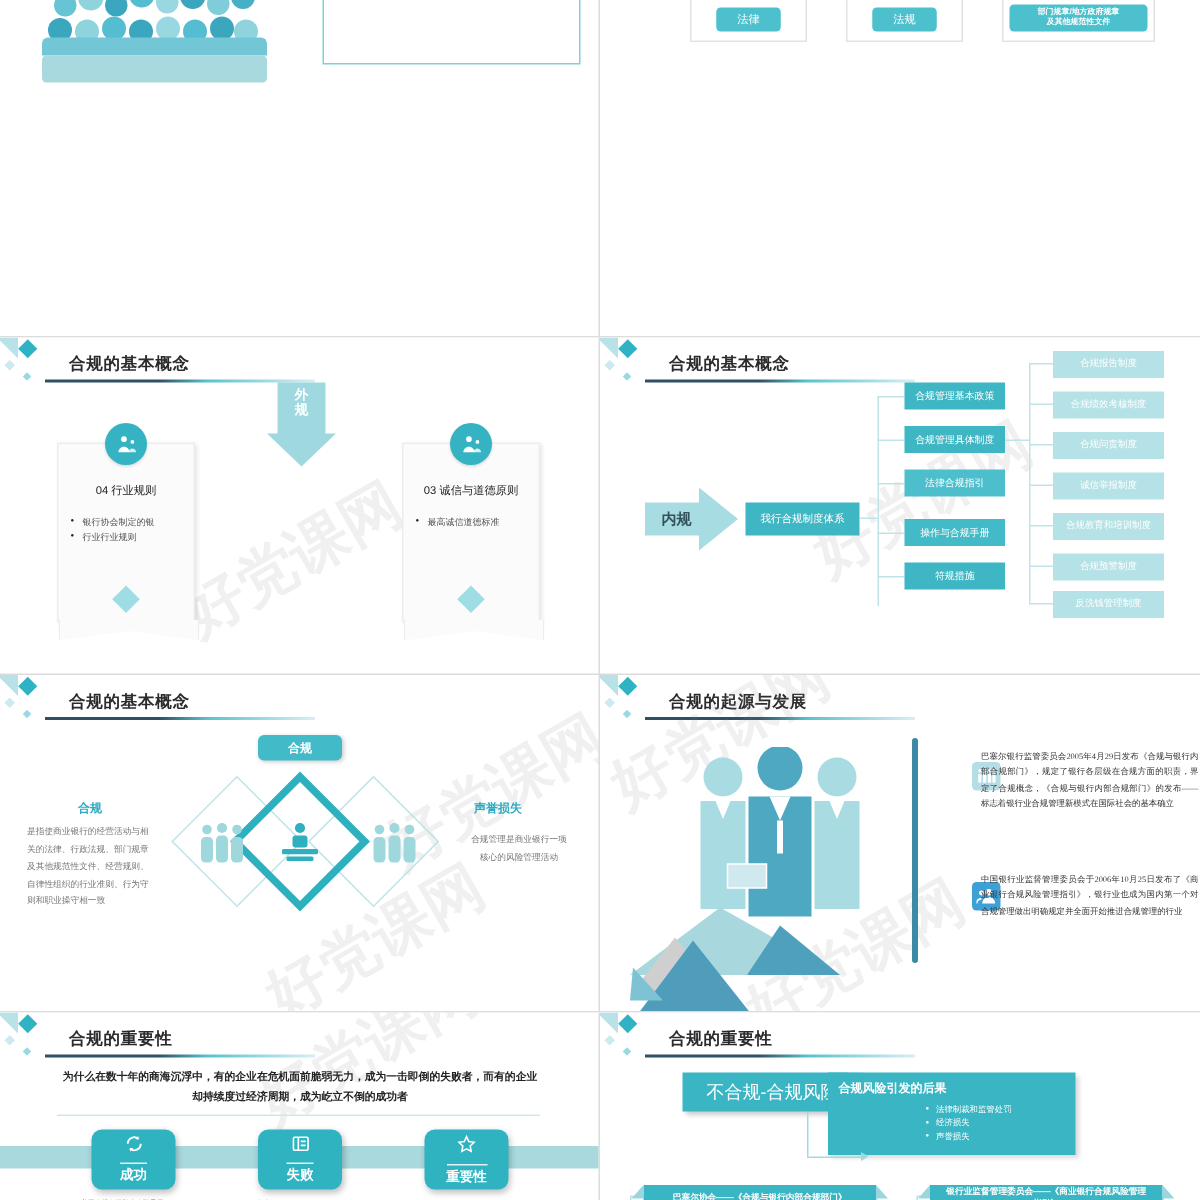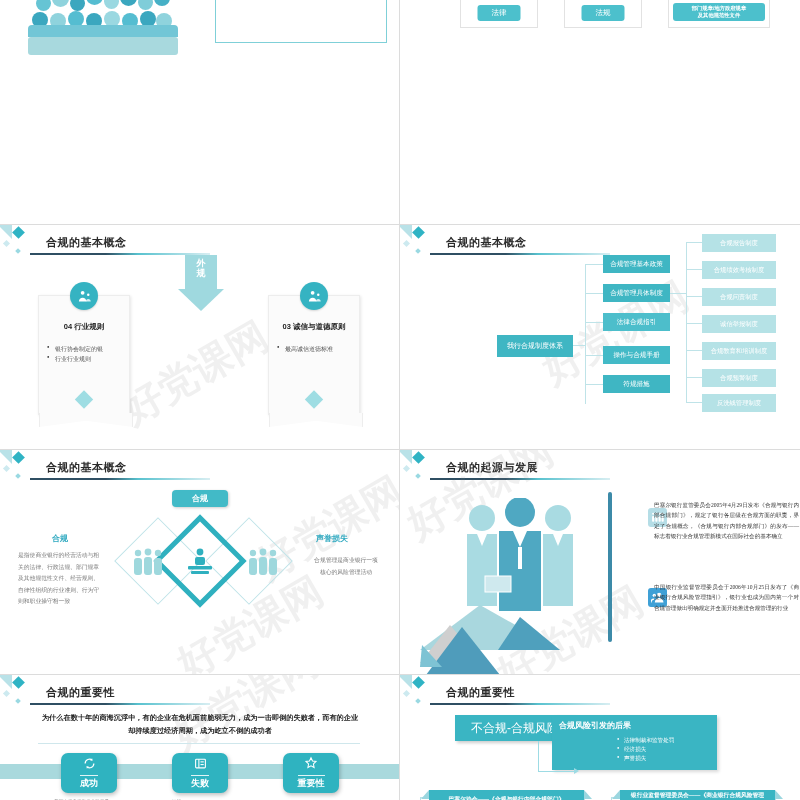--- a/index.html
+++ b/index.html
@@ -92,21 +92,21 @@
     background:#fbfbfb; border-left:1px solid #ededed; border-right:1px solid #ededed;
     clip-path:polygon(0 0, 100% 0, 100% 100%, 50% 55%, 0 100%);
   }
   .rcard .circ {
     position:absolute; left:50%; top:-14px; transform:translateX(-50%);
     width:28px; height:28px; border-radius:50%; background:#35b3c2;
     display:flex; align-items:center; justify-content:center;
     box-shadow:0 1px 2px rgba(0,0,0,.15);
   }
   .rcard.mid .circ { background:#79cfd6; }
-  .rcard h4 { margin-top:26px; text-align:center; font-size:7.5px; color:#222; font-weight:bold; }
+  .rcard h4 { margin-top:26px; text-align:center; font-size:7.5px; color:#222; font-weight:normal; }
   .rcard ul { margin:12px 0 0 8px; }
   .rcard li { font-size:6px; line-height:1.7; color:#555; list-style:none; position:relative; padding-left:8px; }
   .rcard li:before { content:"●"; position:absolute; left:0; top:0; font-size:4px; color:#222; }
   .rcard .dia {
     position:absolute; left:50%; bottom:8px; transform:translateX(-50%) rotate(45deg);
     width:13px; height:13px; background:#9edde3;
   }
 
   
   .arrow2 { position:absolute; left:30px; top:100px; width:62px; height:42px; }
@@ -316,20 +316,25 @@
     <div class="deco">
       <div class="dq" style="left:14px;top:3px;width:9px;height:9px"></div>
       <div class="dq lite" style="left:4px;top:16px;width:5px;height:5px"></div>
       <div class="dq pale" style="left:16px;top:24px;width:4px;height:4px"></div>
       <div class="tri" style="left:-2px;top:0"></div>
     </div>
     <div class="rule"></div>
     <div class="stitle">合规的基本概念</div>
     <div class="wm" style="left:135px;top:80px">好党课网</div>
 
+    <div class="arrow2">
+      <div class="s"></div>
+        <div class="t"></div>
+      <span>内规</span>
+    </div>
 
     <div class="nodeRoot">我行合规制度体系</div>
 
     <div class="ln" style="left:173px;top:120px;width:12px;height:1px"></div>
     <div class="ln" style="left:185px;top:39px;width:1px;height:140px"></div>
     <div class="ln" style="left:185px;top:39px;width:18px;height:1px"></div>
     <div class="ln" style="left:185px;top:68px;width:18px;height:1px"></div>
     <div class="ln" style="left:185px;top:97px;width:18px;height:1px"></div>
     <div class="ln" style="left:185px;top:130px;width:18px;height:1px"></div>
     <div class="ln" style="left:185px;top:159px;width:18px;height:1px"></div>

